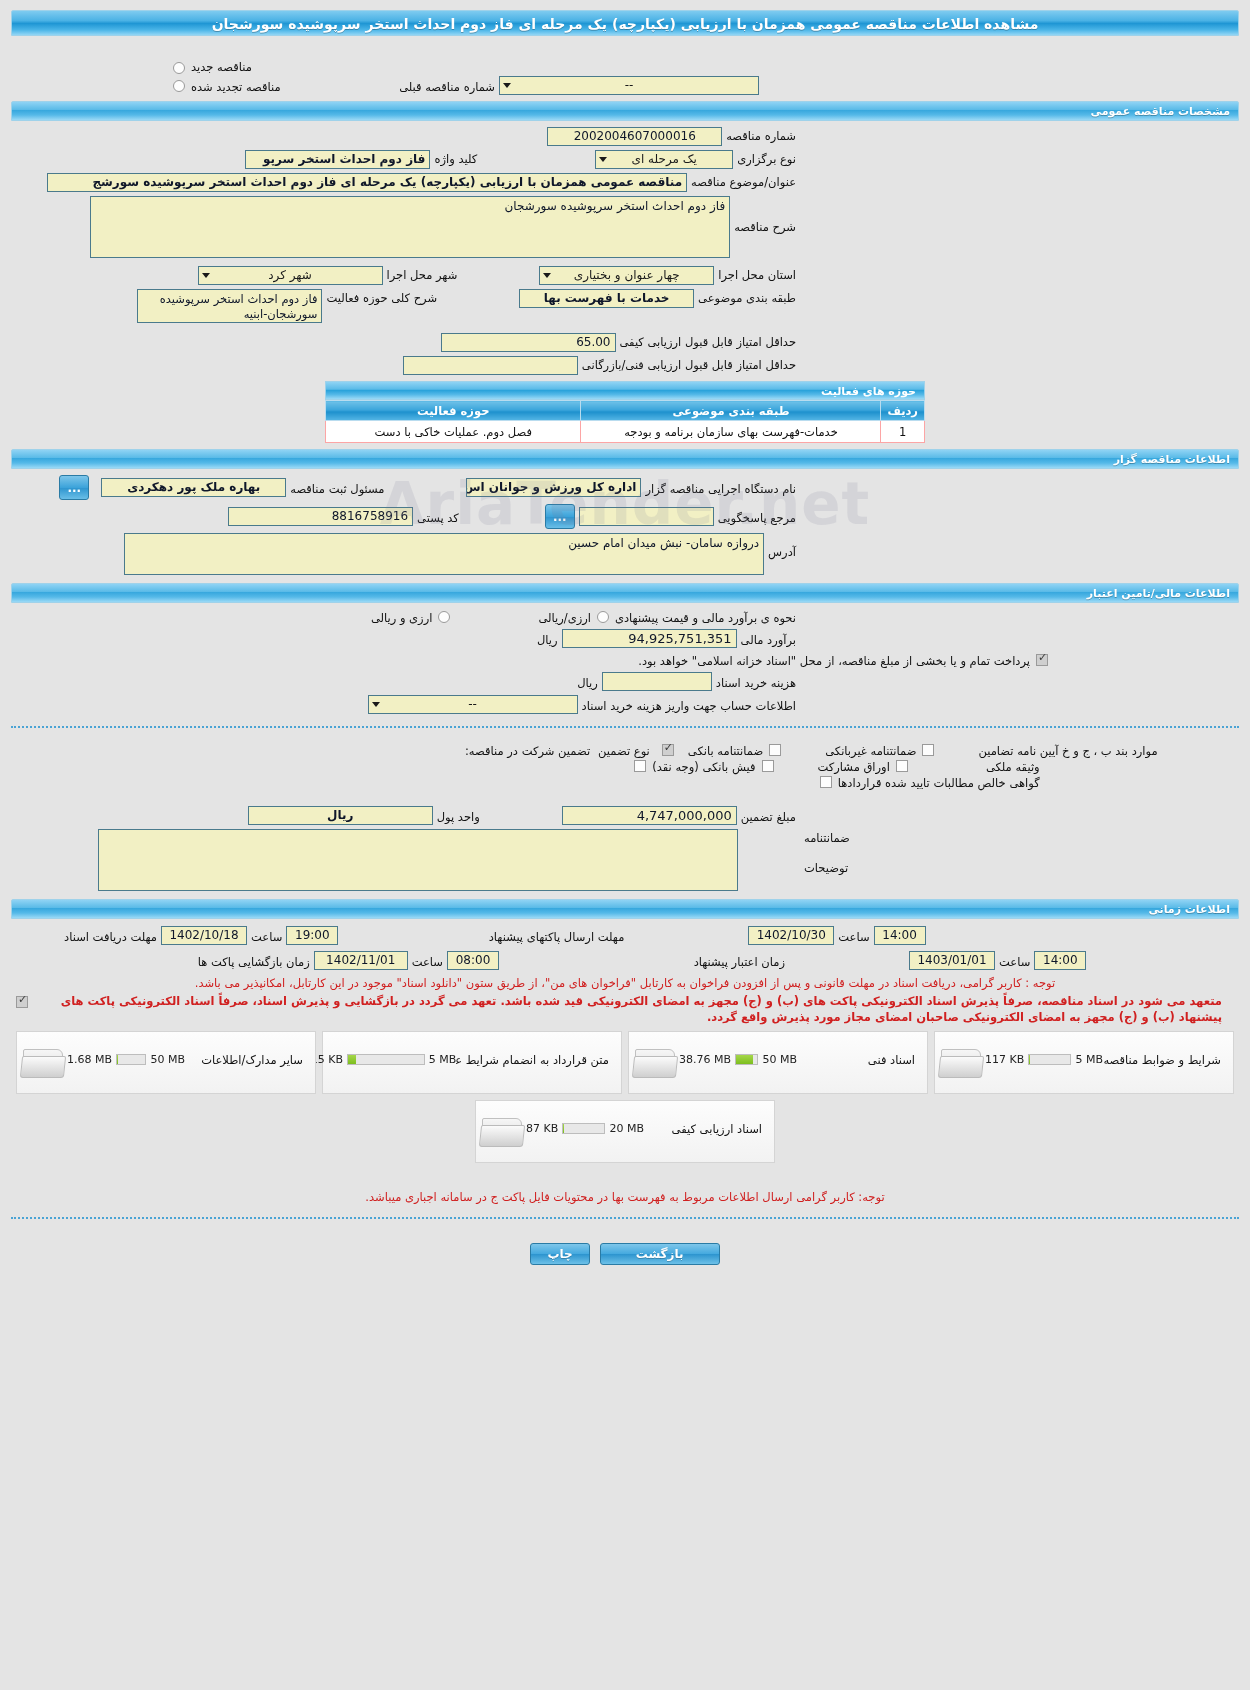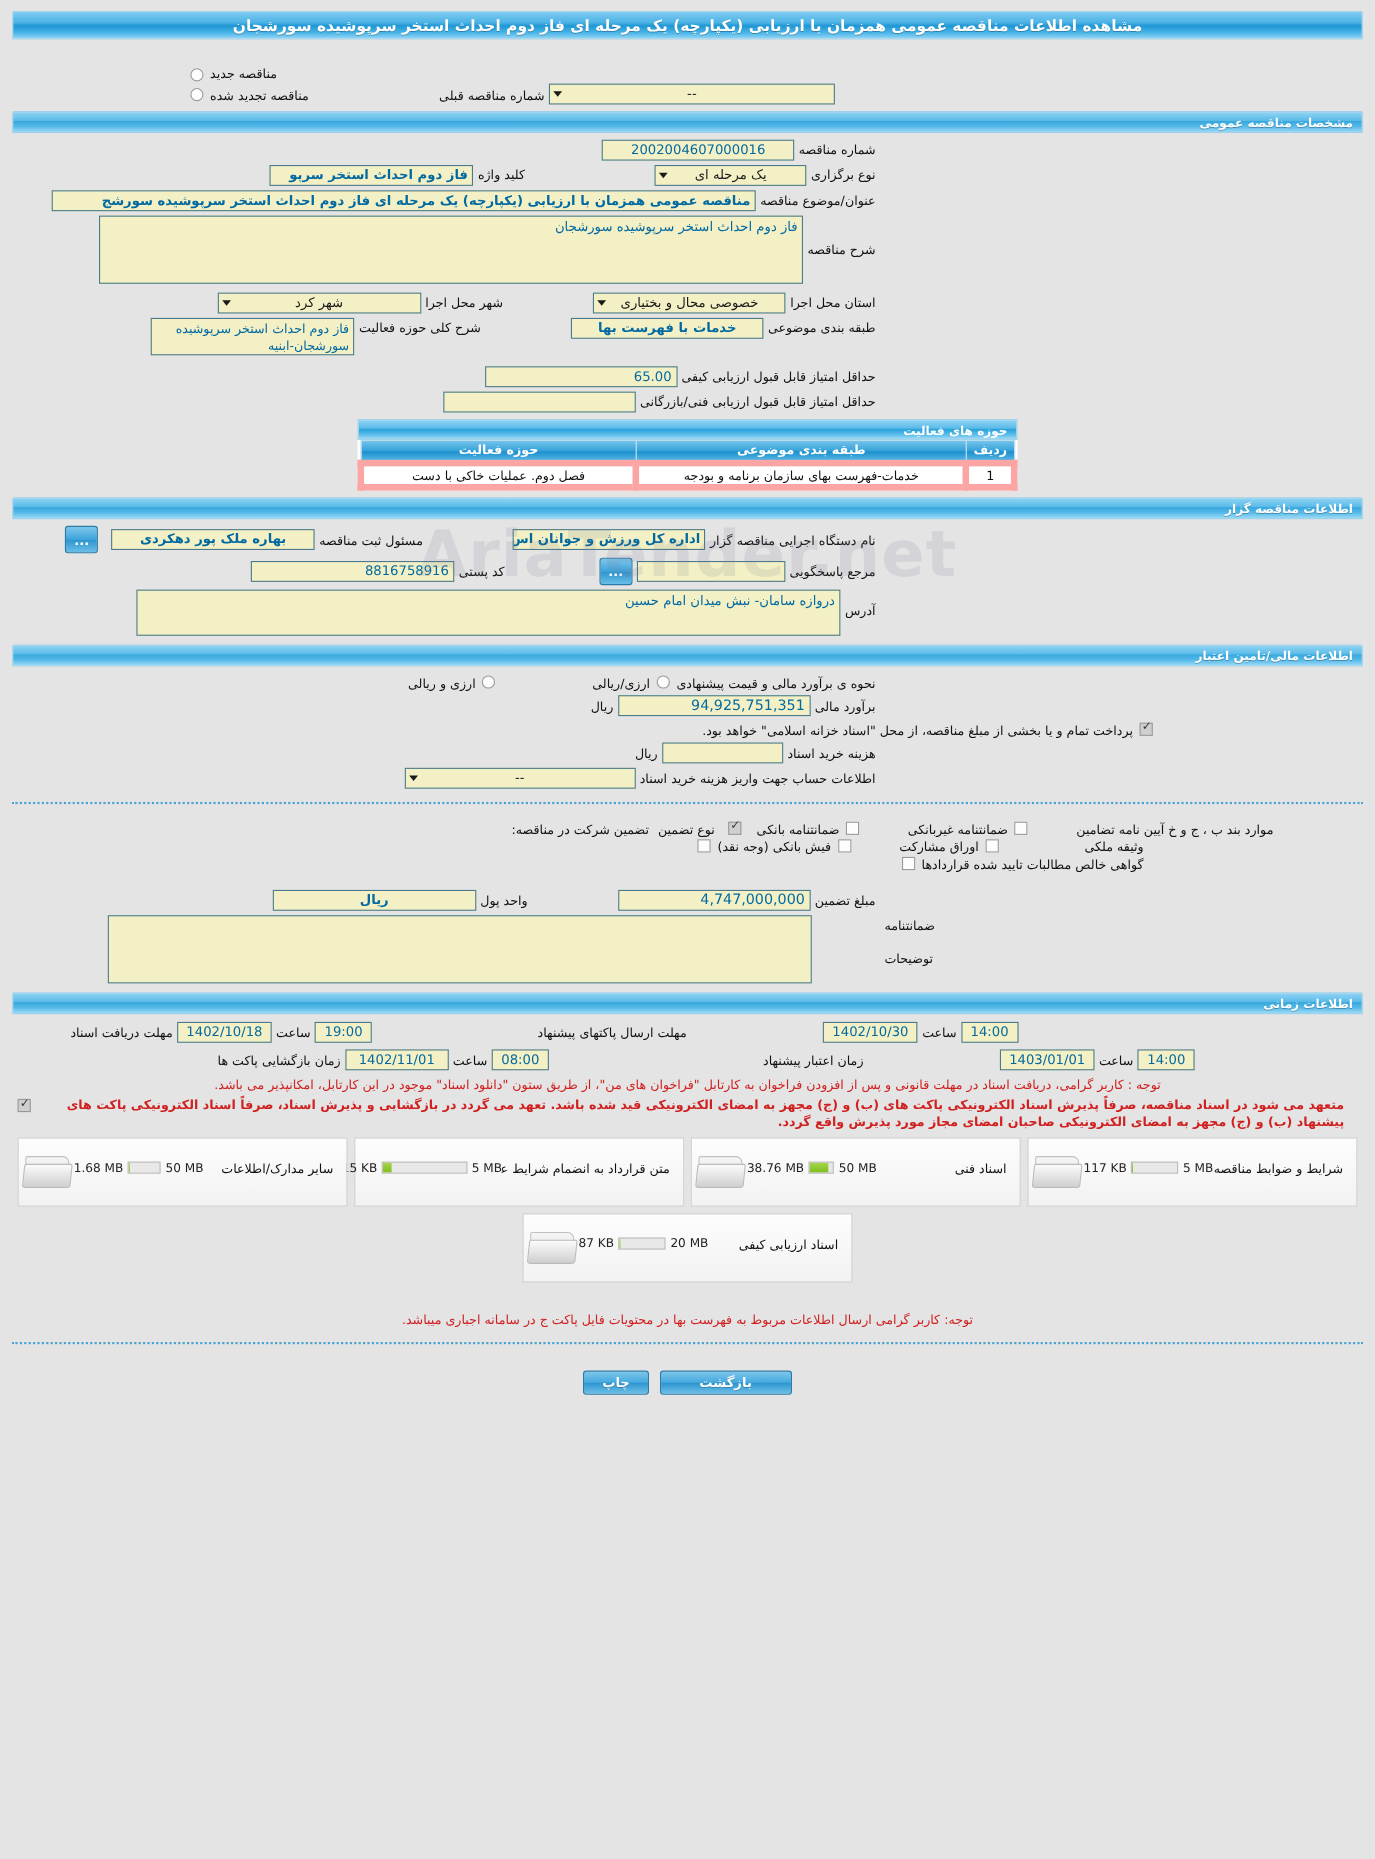--- a/index.html
+++ b/index.html
@@ -59,21 +59,21 @@
     white-space: nowrap;
     text-align: right;
   }
   .fld {
     background: #f2f0c4;
     border: 1px solid #4a7a8c;
     height: 19px;
     line-height: 17px;
     padding: 0 4px;
     font-size: 12px;
-    color: #0369a1;
+    color: #0f172a;
     text-align: center;
     overflow: hidden;
     white-space: nowrap;
   }
   .fld.bold { font-weight: bold; }
   .fld.ltr { direction: ltr; }
   .fld.area {
     height: 62px;
     text-align: right;
     white-space: normal;
@@ -148,21 +148,21 @@
   table.act th {
     background: linear-gradient(to bottom,#6ec1e8 0%,#3ba5db 45%,#1d90cd 55%,#55b6e5 100%);
     color: #fff;
     font-weight: bold;
     height: 20px;
     border: 1px solid #b9dcef;
     padding: 0 6px;
     font-size: 11.5px;
   }
   table.act td {
-    border: 6px solid #fca5a5;
+    border: 1px solid #fca5a5;
     height: 22px;
     padding: 1px 6px;
     text-align: center;
     color: #111;
     background: #fff;
     font-size: 11.5px;
   }
   
   .dotted {
     border-top: 2px dotted #4aa3d4;
@@ -349,21 +349,21 @@
 
   <div class="row" style="padding-right:450px; align-items:flex-start;">
     <span class="lbl" style="padding-top:24px;">شرح مناقصه</span>
     <span class="fld area" style="width:640px;">فاز دوم احداث استخر سرپوشیده سورشجان</span>
   </div>
 
   <div class="row" style="padding-right:450px; padding-top:6px;">
     <span class="lbl">استان محل اجرا</span>
     <span class="sel" style="width:175px;">
       <span class="arrow"></span>
-      <span>خصوصی محال و بختیاری</span>
+      <span>چهار عنوان و بختیاری</span>
     </span>
     <span class="lbl" style="margin-right:78px;">شهر محل اجرا</span>
     <span class="sel" style="width:185px;">
       <span class="arrow"></span>
       <span>شهر کرد</span>
     </span>
   </div>
 
   <div class="row" style="padding-right:450px; align-items:flex-start;">
     <span class="lbl">طبقه بندی موضوعی</span>

